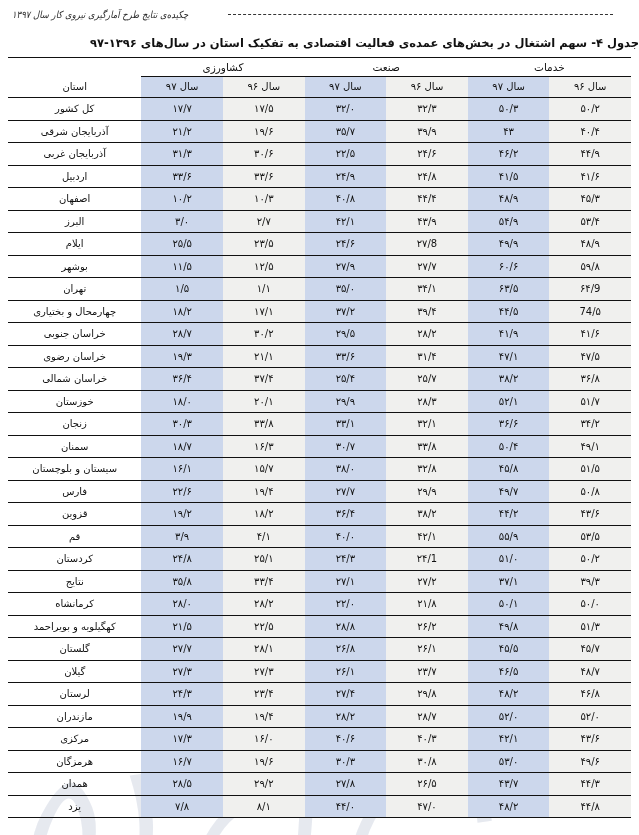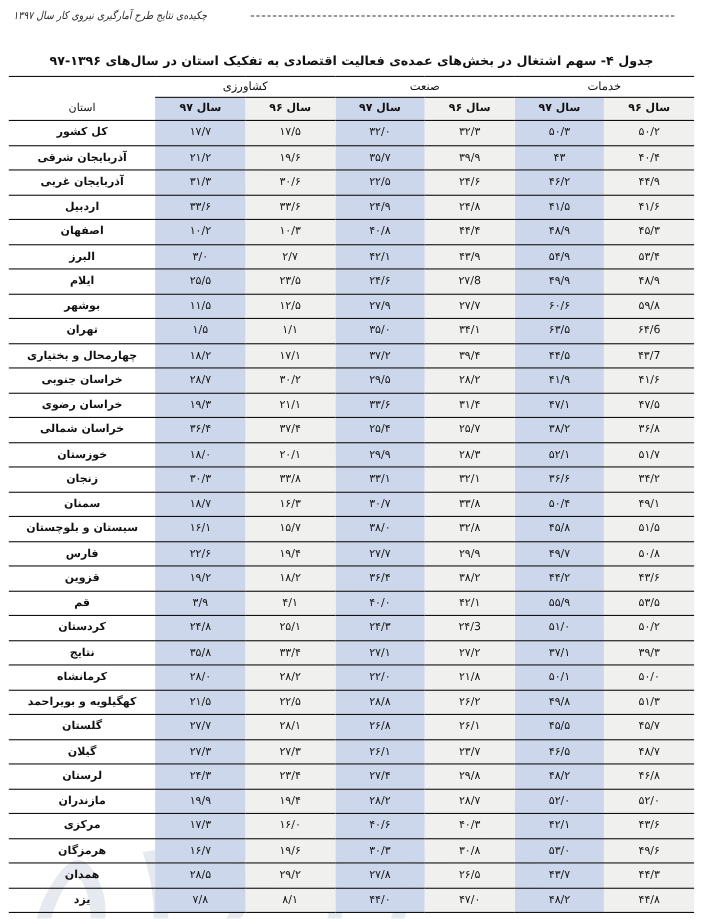--- a/index.html
+++ b/index.html
@@ -50,24 +50,24 @@
   .hdr-rule{
     flex:1;
     border-top:1px dashed #333;
     margin:0 14px 2px 40px;
     height:0;
   }
 
   
   .table-title{
     position:relative;z-index:2;
-    text-align:center;
+    text-align:right;
     font-size:11.5px;font-weight:bold;
     color:#111;
-    margin:22px 0 7px 0;
+    margin:10px 0 7px 0;
     direction:rtl;
     letter-spacing:0;
   }
 
   
   .tbl-wrap{position:relative;z-index:2;padding:0 8px;box-sizing:border-box;}
   table.data{
     border-collapse:collapse;
     width:100%;
     direction:rtl;
@@ -85,37 +85,37 @@
   
   tr.grp th{
     font-weight:normal;font-size:10.5px;
     border-bottom:1.4px solid #111;
     height:18px;line-height:18px;
     background:transparent;
   }
   tr.grp th.spacer{border-bottom:none;}
   
   tr.sub th{
-    font-weight:bold;font-size:10px;
+    font-weight:normal;font-size:10px;
     border-bottom:1.4px solid #111;
     height:20px;line-height:20px;
   }
   tr.sub th.prov{
     border-bottom:1.4px solid #111;
     font-weight:normal;
   }
   
   tbody td{
     border-bottom:1px solid #111;
   }
   tbody tr:last-child td{border-bottom:1.6px solid #111;}
   td.prov{
     text-align:right;
     padding-right:6px;
-    font-weight:bold;
+    font-weight:normal;
     font-size:10px;
   }
   
   .c97{background:#ccd7ec;}
   .c96{background:#f0f0ee;}
   .cprov{background:transparent;}
 
   
   .top-rule{
     border-top:1.6px solid #111;
@@ -234,30 +234,30 @@
         <tr>
           <td class="c96">۵۹/۸</td>
           <td class="c97">۶۰/۶</td>
           <td class="c96">۲۷/۷</td>
           <td class="c97">۲۷/۹</td>
           <td class="c96">۱۲/۵</td>
           <td class="c97">۱۱/۵</td>
           <td class="prov cprov">بوشهر</td>
         </tr>
         <tr>
-          <td class="c96">۶۴/6</td>
+          <td class="c96">۶۴/9</td>
           <td class="c97">۶۳/۵</td>
           <td class="c96">۳۴/۱</td>
           <td class="c97">۳۵/۰</td>
           <td class="c96">۱/۱</td>
           <td class="c97">۱/۵</td>
           <td class="prov cprov">تهران</td>
         </tr>
         <tr>
-          <td class="c96">۴۳/7</td>
+          <td class="c96">74/۵</td>
           <td class="c97">۴۴/۵</td>
           <td class="c96">۳۹/۴</td>
           <td class="c97">۳۷/۲</td>
           <td class="c96">۱۷/۱</td>
           <td class="c97">۱۸/۲</td>
           <td class="prov cprov">چهارمحال و بختیاری</td>
         </tr>
         <tr>
           <td class="c96">۴۱/۶</td>
           <td class="c97">۴۱/۹</td>
@@ -344,21 +344,21 @@
           <td class="c97">۵۵/۹</td>
           <td class="c96">۴۲/۱</td>
           <td class="c97">۴۰/۰</td>
           <td class="c96">۴/۱</td>
           <td class="c97">۳/۹</td>
           <td class="prov cprov">قم</td>
         </tr>
         <tr>
           <td class="c96">۵۰/۲</td>
           <td class="c97">۵۱/۰</td>
-          <td class="c96">۲۴/3</td>
+          <td class="c96">۲۴/1</td>
           <td class="c97">۲۴/۳</td>
           <td class="c96">۲۵/۱</td>
           <td class="c97">۲۴/۸</td>
           <td class="prov cprov">کردستان</td>
         </tr>
         <tr>
           <td class="c96">۳۹/۳</td>
           <td class="c97">۳۷/۱</td>
           <td class="c96">۲۷/۲</td>
           <td class="c97">۲۷/۱</td>

